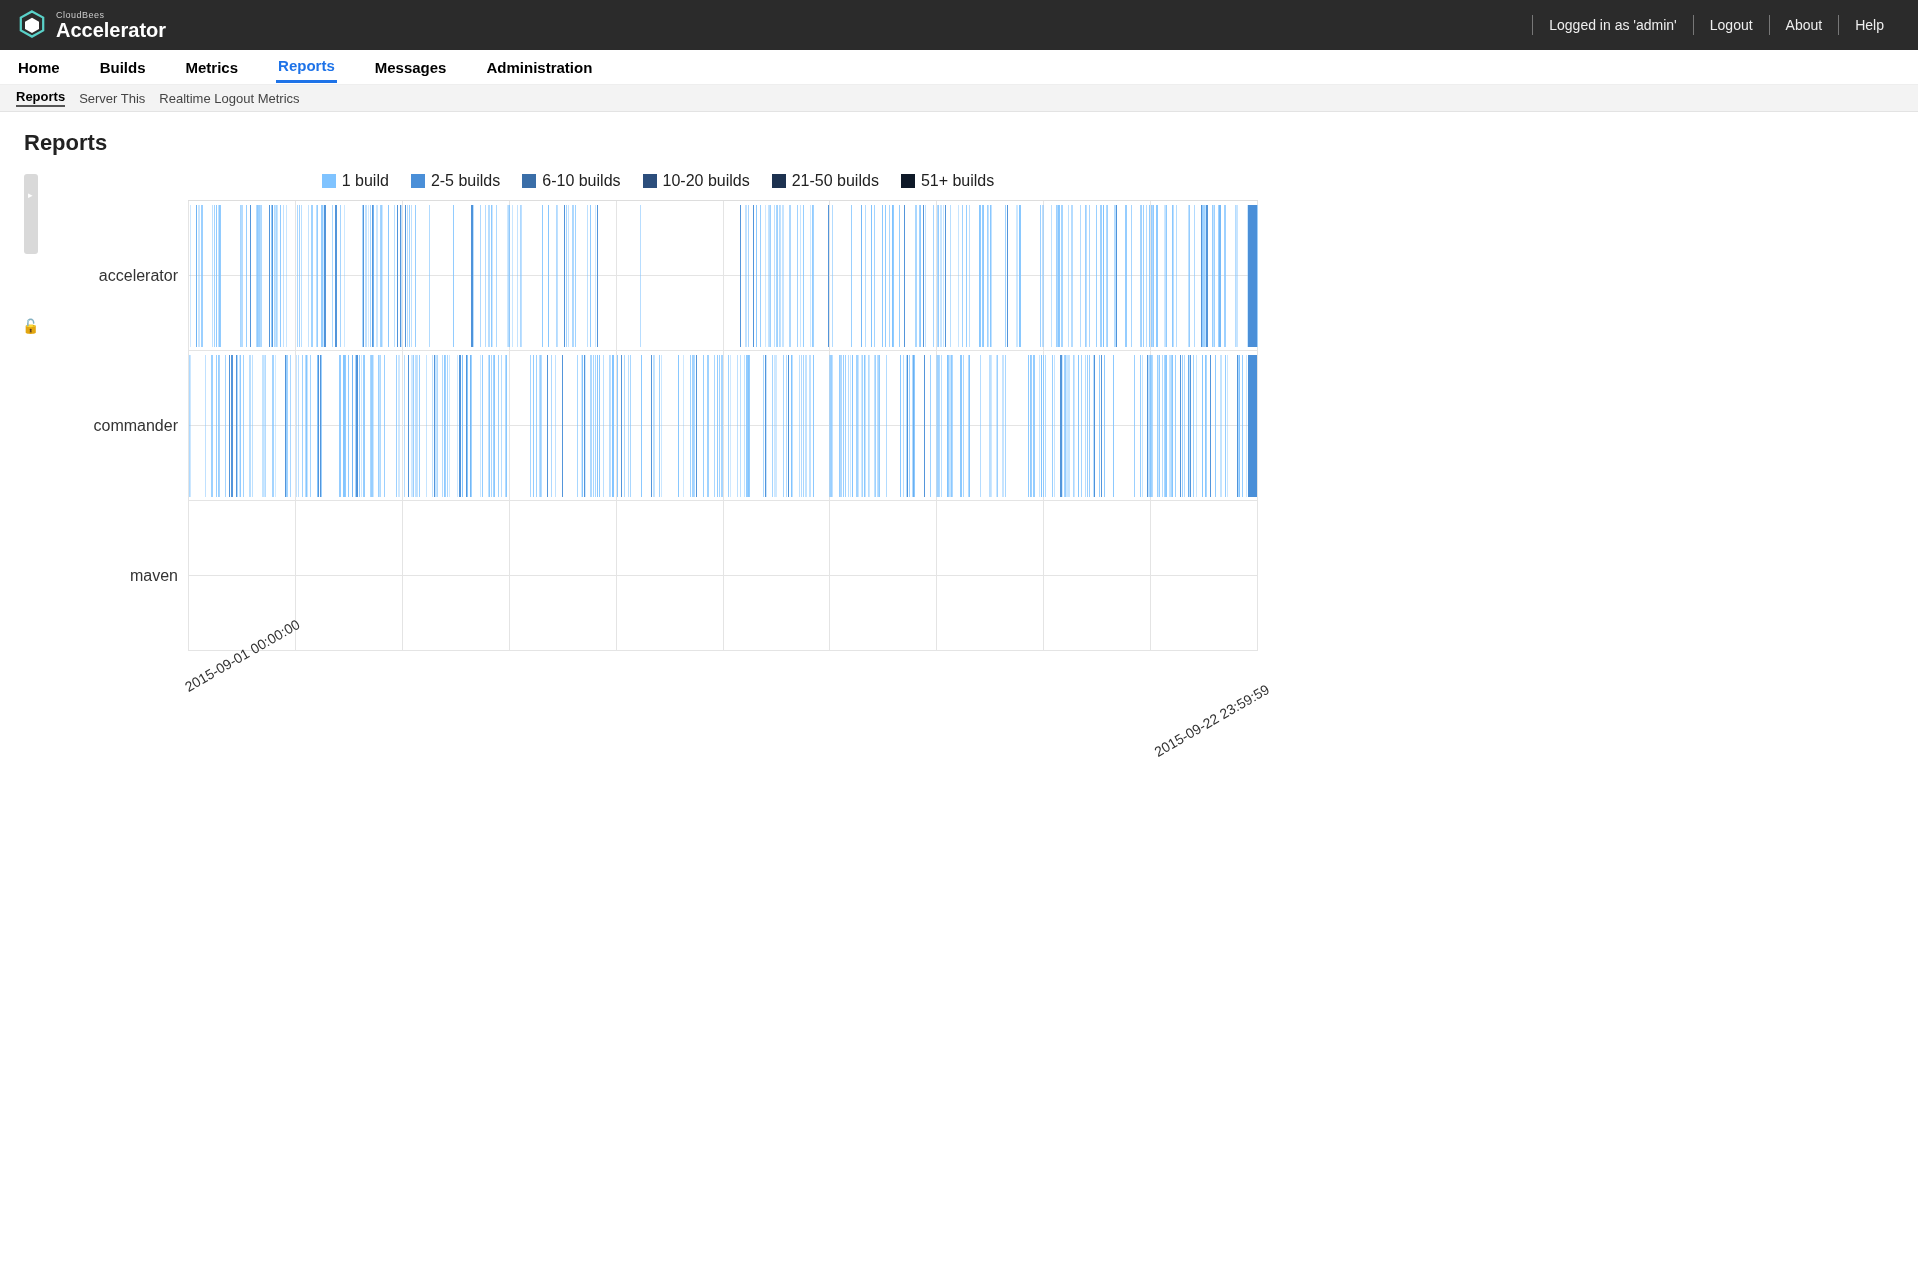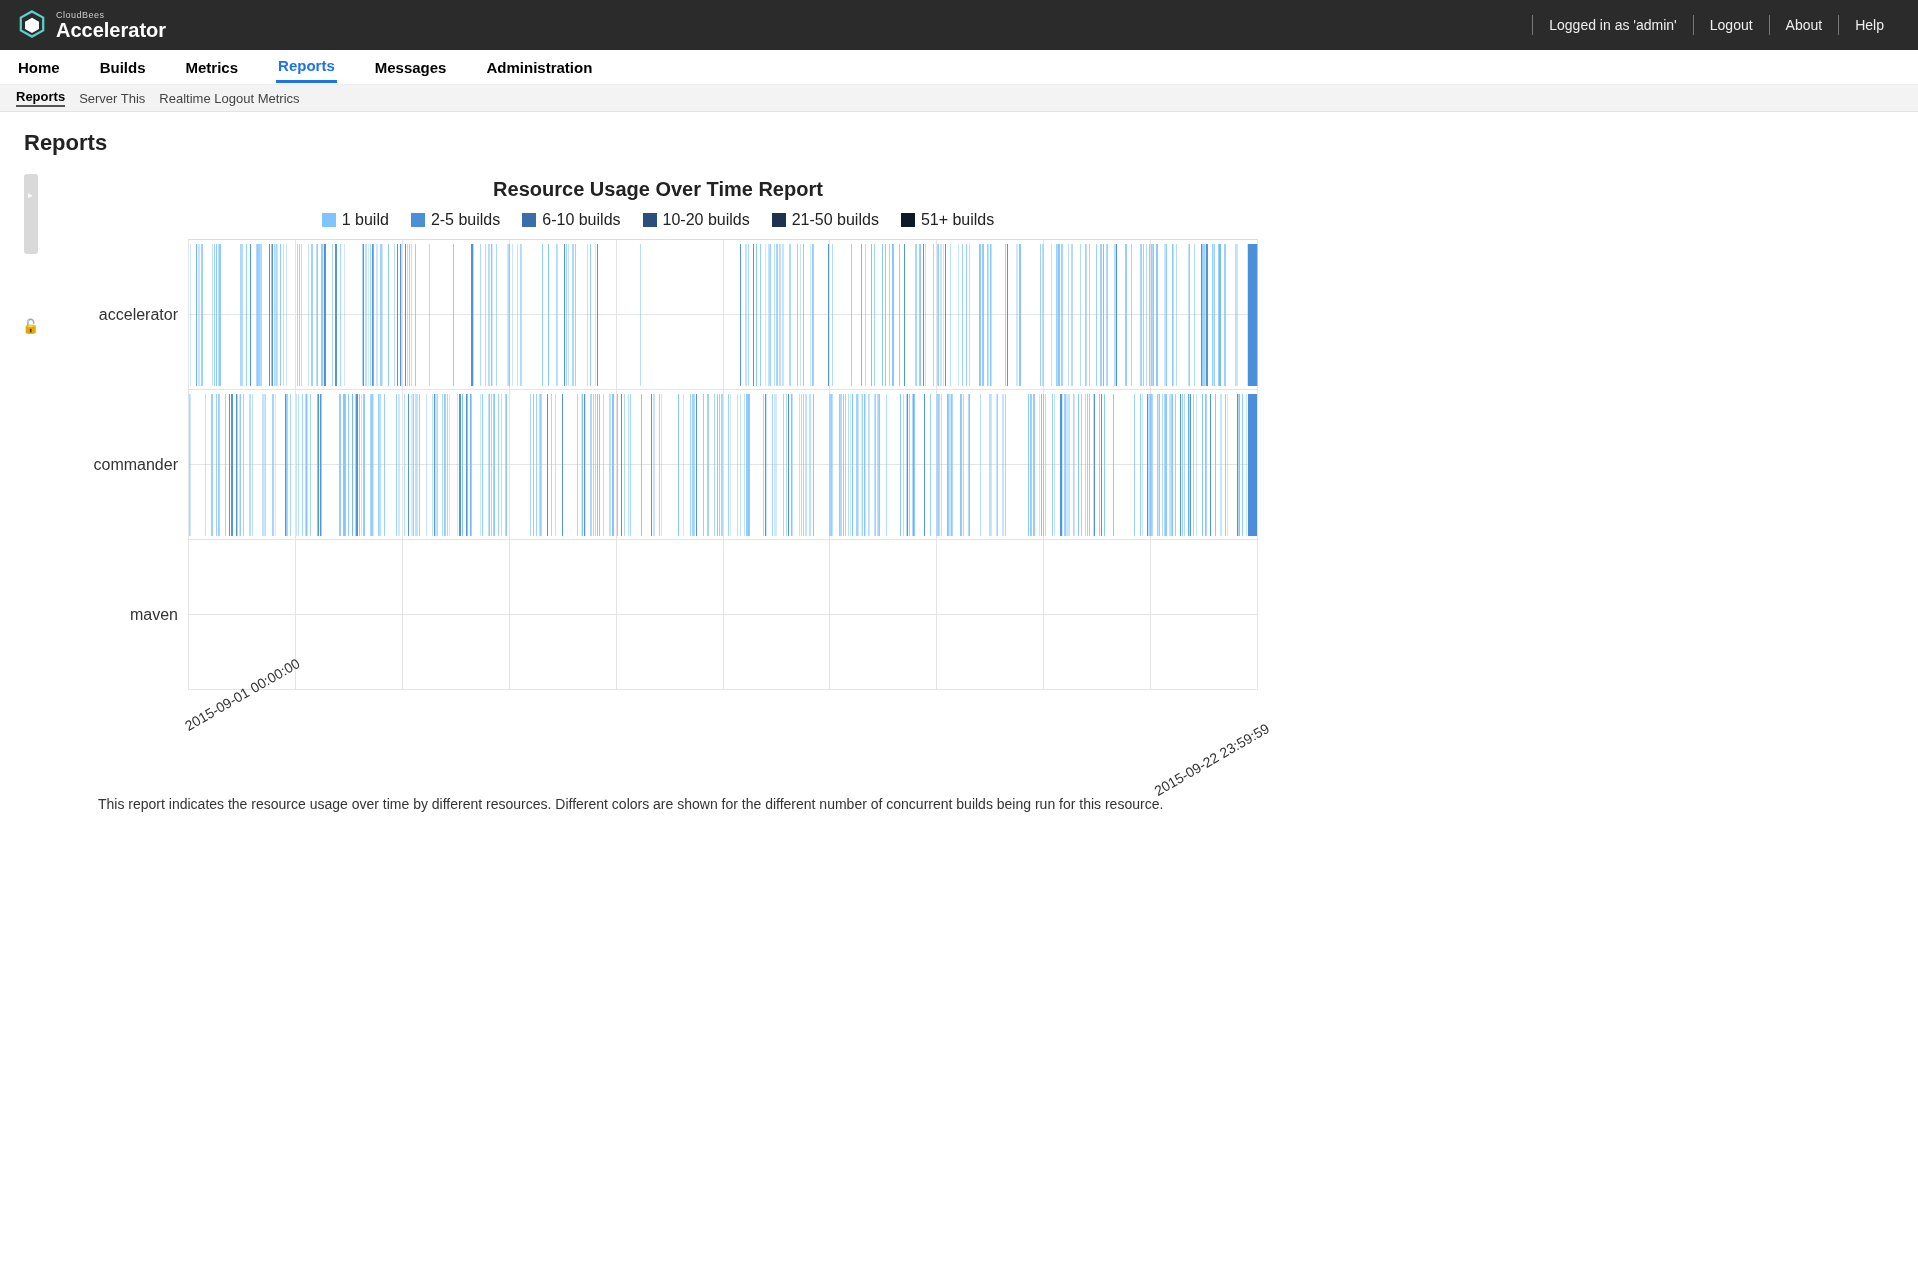--- a/index.html
+++ b/index.html
@@ -176,21 +176,20 @@
 <div class="page">
   <div class="page-title">Reports</div>
 
   <div class="layout">
     <div class="leftrail">
       <div class="mini-scrollbar"></div>
       <span class="lock-icon">🔓</span>
     </div>
 
     <div class="chartwrap" style="max-width:1220px;">
-      <div class="chart-title">Resource Usage Over Time Report</div>
 
       <div class="legend" id="legend">
           <span class="legend-item">
             <span class="swatch" style="background: rgb(127, 195, 255);"></span>
             <span>1 build</span>
           </span>
           <span class="legend-item">
             <span class="swatch" style="background: rgb(74, 143, 216);"></span>
             <span>2-5 builds</span>
           </span>
@@ -838,16 +837,15 @@
             <div class="gridrow"></div>
             <div class="stripeholder"></div>
           </div>
         </div>
 
       <div class="xlabel-axis">
         <span class="xtick left" id="xtick-left" style="left:-6px; top:30px;">2015-09-01 00:00:00</span>
         <span class="xtick right" id="xtick-right" style="right:-6px; top:30px;">2015-09-22 23:59:59</span>
       </div>
 
-      <div class="footnote">This report indicates the resource usage over time by different resources. Different colors are shown for the different number of concurrent builds being run for this resource.</div>
     </div>
   </div>
 </div>
 
 </body></html>

